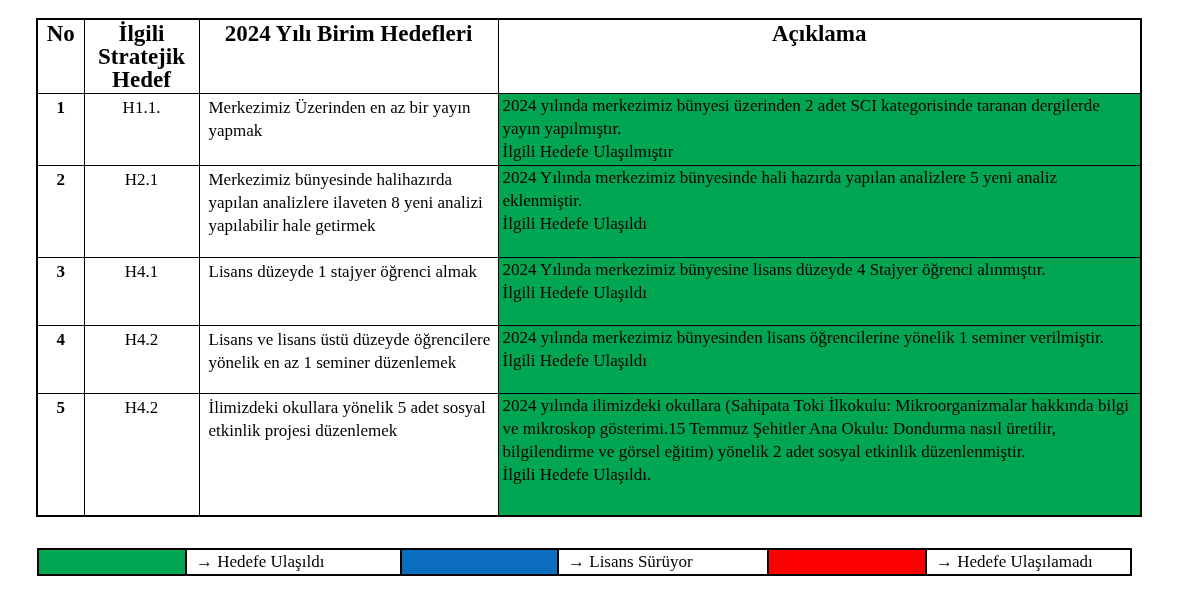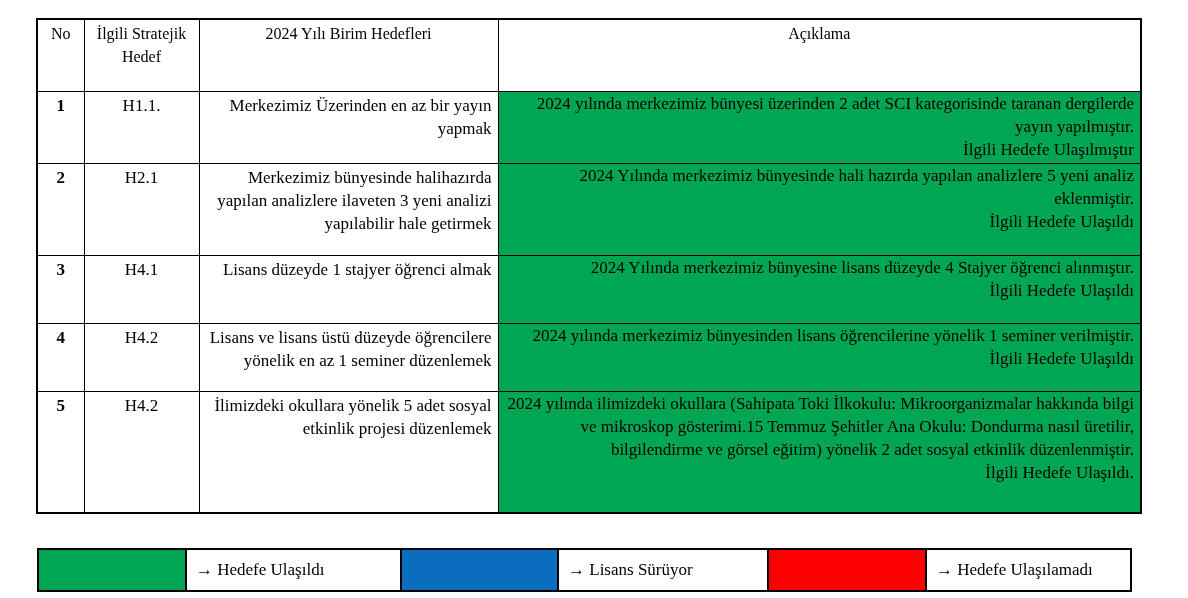--- a/index.html
+++ b/index.html
@@ -18,27 +18,26 @@
     width: 1104px;
     border-collapse: collapse;
     table-layout: fixed;
     border: 2px solid #000;
   }
   .main-table th, .main-table td {
     border: 1px solid #000;
     vertical-align: top;
     font-size: 17px;
     line-height: 23px;
-    text-align: right;
   }
   .main-table th {
-    font-weight: normal;
+    font-weight: bold;
     text-align: center;
     padding: 2px 4px;
-    font-size: 16px;
+    font-size: 23px;
   }
   tr.rh  { height: 72px; }
   tr.tr1 { height: 70px; }
   tr.tr2 { height: 92px; }
   tr.tr3 { height: 68px; }
   tr.tr4 { height: 68px; }
   tr.tr5 { height: 122px; }
 
   td.c-no {
     text-align: center;
@@ -58,21 +57,21 @@
     white-space: pre-line;
   }
 
   table.legend {
     position: absolute; left: 37px; top: 548px;
     border-collapse: collapse;
     table-layout: fixed;
   }
   .legend td {
     border: 2px solid #000;
-    height: 42px;
+    height: 26px;
     vertical-align: middle;
     font-size: 17px;
     line-height: 22px;
   }
   .legend td.swatch-cell { padding: 0; }
   .legend td.label-cell  { background: #fff; padding: 0 4px 0 9px; white-space: nowrap; }
   .w-sw1 { width: 148px; } .w-lb1 { width: 215px; }
   .w-sw2 { width: 157px; } .w-lb2 { width: 210px; }
   .w-sw3 { width: 158px; } .w-lb3 { width: 205px; }
 </style>
@@ -100,21 +99,21 @@
       <tr class="tr1">
         <td class="c-no">1</td>
         <td class="c-hedef">H1.1.</td>
         <td class="c-birim">Merkezimiz Üzerinden en az bir yayın yapmak</td>
         <td class="c-aciklama" style="background-color: rgb(0, 166, 81);">2024 yılında merkezimiz bünyesi üzerinden 2 adet SCI kategorisinde taranan dergilerde yayın yapılmıştır.
 İlgili Hedefe Ulaşılmıştır</td>
       </tr>
       <tr class="tr2">
         <td class="c-no">2</td>
         <td class="c-hedef">H2.1</td>
-        <td class="c-birim">Merkezimiz bünyesinde halihazırda yapılan analizlere ilaveten 3 yeni analizi yapılabilir hale getirmek</td>
+        <td class="c-birim">Merkezimiz bünyesinde halihazırda yapılan analizlere ilaveten 8 yeni analizi yapılabilir hale getirmek</td>
         <td class="c-aciklama" style="background-color: rgb(0, 166, 81);">2024 Yılında merkezimiz bünyesinde hali hazırda yapılan analizlere 5 yeni analiz eklenmiştir.
 İlgili Hedefe Ulaşıldı</td>
       </tr>
       <tr class="tr3">
         <td class="c-no">3</td>
         <td class="c-hedef">H4.1</td>
         <td class="c-birim">Lisans düzeyde 1 stajyer öğrenci almak</td>
         <td class="c-aciklama" style="background-color: rgb(0, 166, 81);">2024 Yılında merkezimiz bünyesine lisans düzeyde 4 Stajyer öğrenci alınmıştır.
 İlgili Hedefe Ulaşıldı</td>
       </tr>

